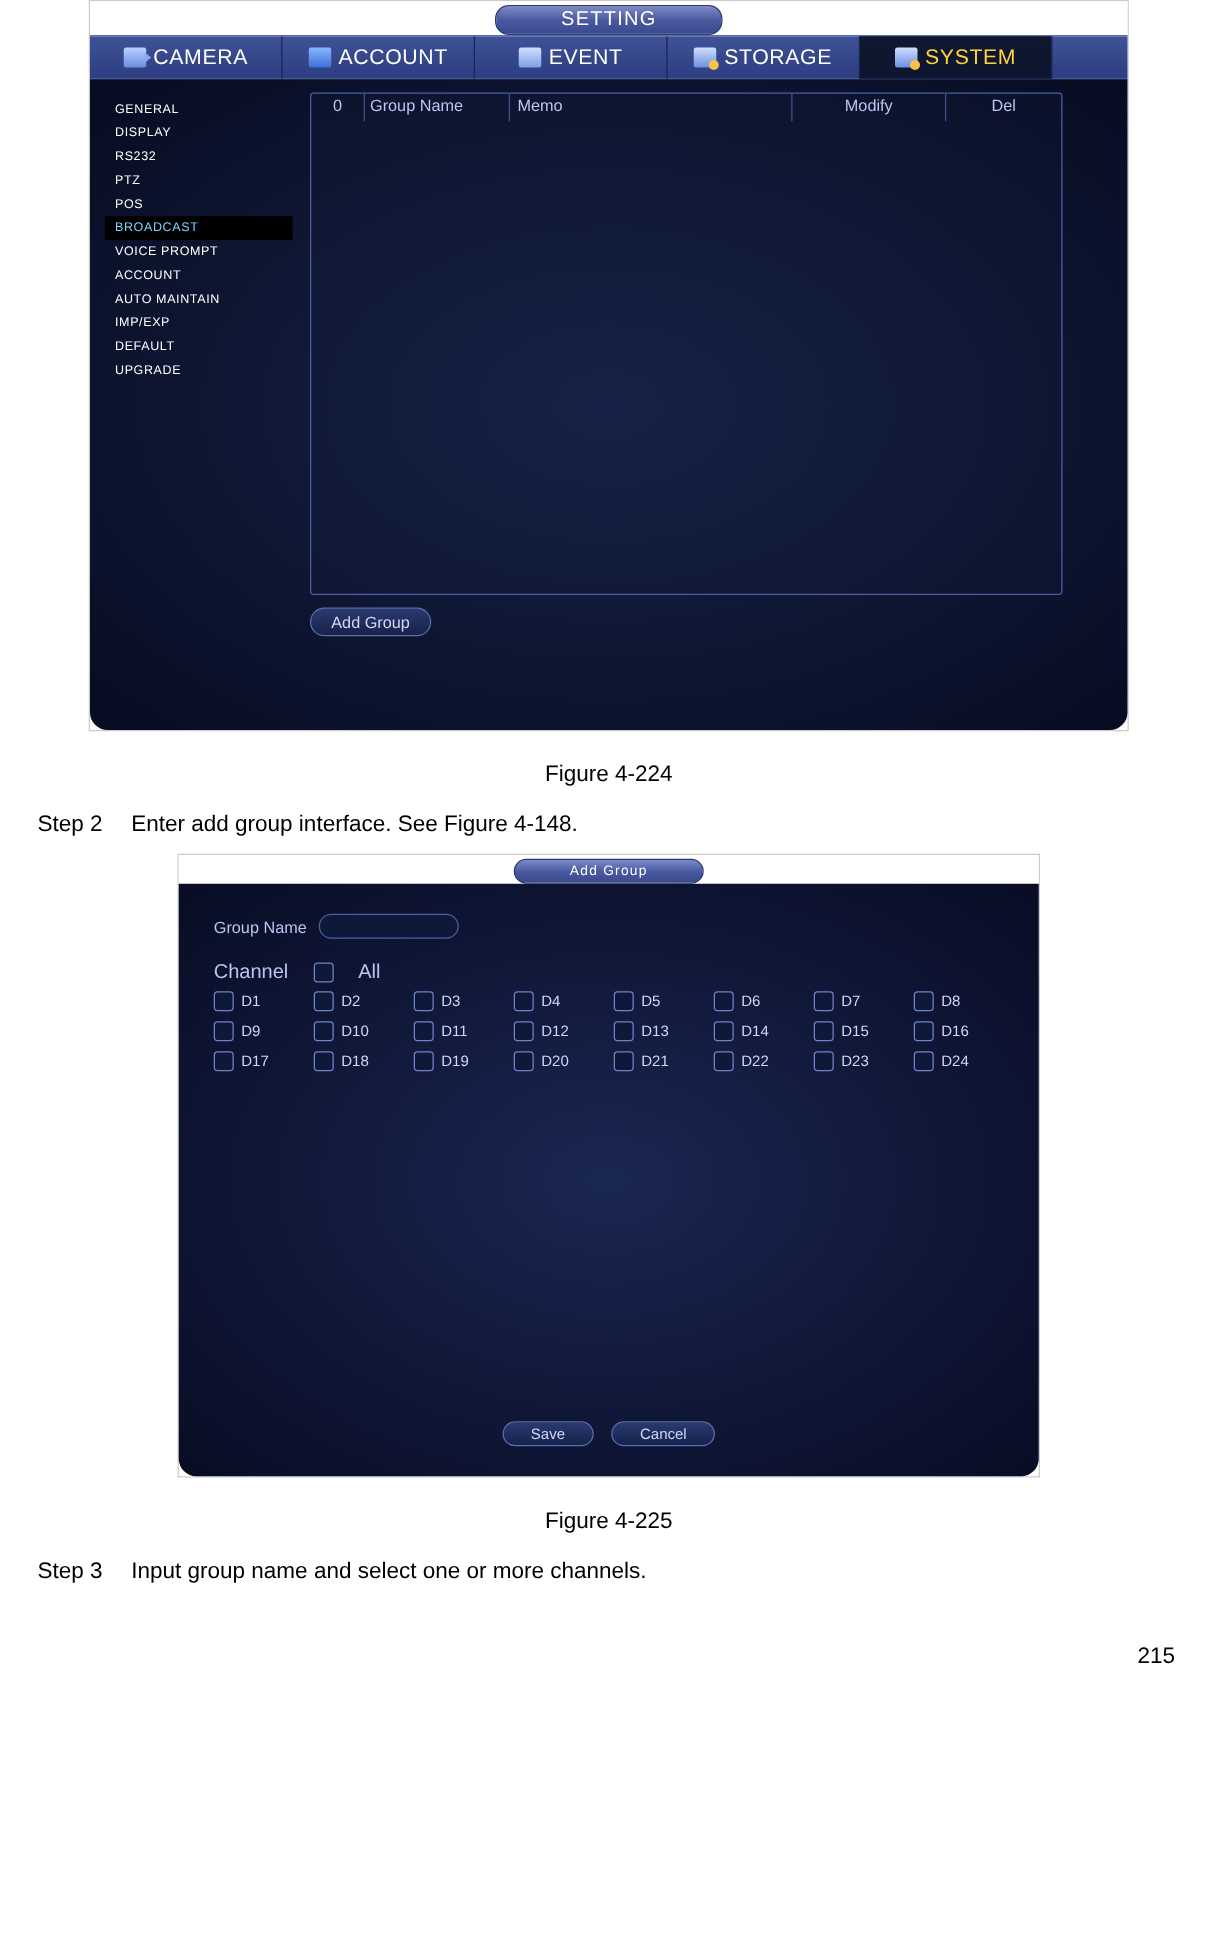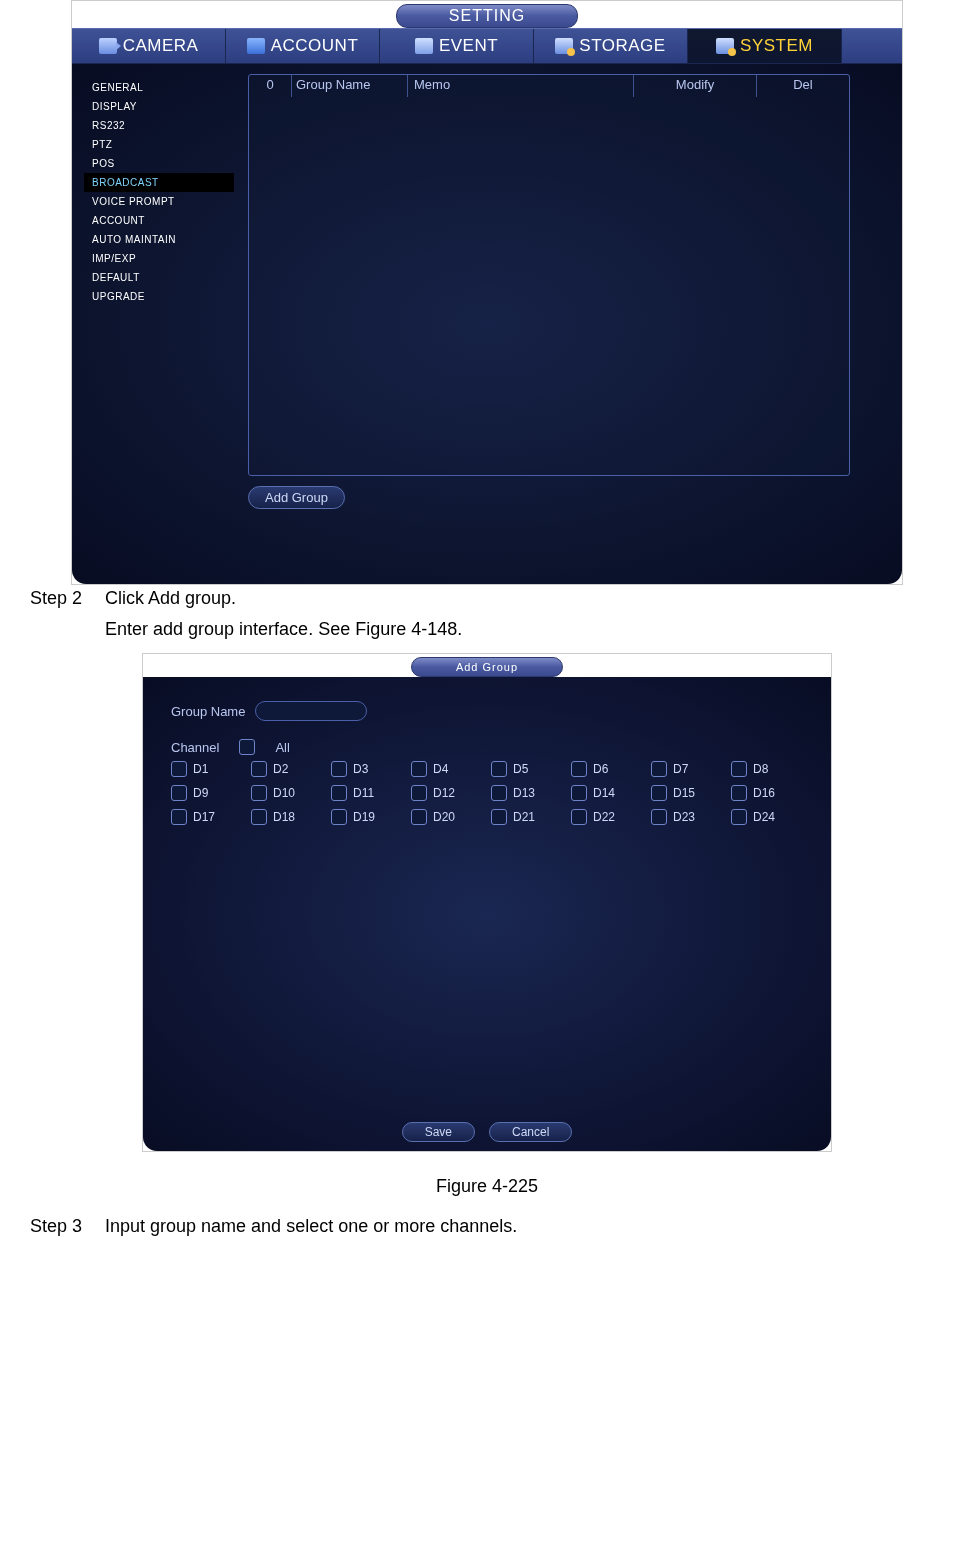--- a/index.html
+++ b/index.html
@@ -196,21 +196,21 @@
   }
   .gn-input {
     width: 110px;
     height: 18px;
     background: #0e1838;
     border: 1px solid #4a5fa8;
     border-radius: 10px;
   }
   .channel-label {
     color: #b9c6f0;
-    font-size: 13px;
+    font-size: 16px;
     display:flex;
     align-items:center;
     gap:20px;
     margin-bottom:6px;
   }
   .cb {
     width: 14px;
     height: 14px;
     border: 1px solid #6f83c9;
     border-radius: 3px;
@@ -228,21 +228,21 @@
   }
   .ch-item {
     display: flex;
     align-items: center;
     gap: 6px;
   }
   .btn-row {
     position: absolute;
     left: 0;
     right: 0;
-    bottom: 9px;
+    bottom: 24px;
     display: flex;
     justify-content: center;
     gap: 14px;
   }
   .pill-btn {
     padding: 2px 22px;
     background: linear-gradient(to bottom, #2a3a70, #16224a);
     border: 1px solid #5a6fb0;
     border-radius: 12px;
     color: #cfd8f5;
@@ -312,25 +312,25 @@
             <div class="col memo">Memo</div>
             <div class="col modify">Modify</div>
             <div class="col del">Del</div>
           </div>
         </div>
         <button class="add-group-btn">Add Group</button>
       </div>
     </div>
   </div>
 
+  <div class="caption">Figure 4-224</div>
 
   <div class="step-row">
     <div class="step-label">Step 2</div>
     <div class="step-body">
-      <p>Click Add group.</p>
       <p>Enter add group interface. See Figure 4-148.</p>
     </div>
   </div>
 
   <div class="addgroup-window">
     <div class="addgroup-titlebar">
       <div class="titlebar-tab small">Add Group</div>
     </div>
     <div class="addgroup-body">
       <div class="gn-row">
@@ -450,13 +450,14 @@
 
   <div class="caption">Figure 4-225</div>
 
   <div class="step-row">
     <div class="step-label">Step 3</div>
     <div class="step-body">
       <p>Input group name and select one or more channels.</p>
     </div>
   </div>
 
+  <div class="page-number">215</div>
 </div>
 
 </body></html>

